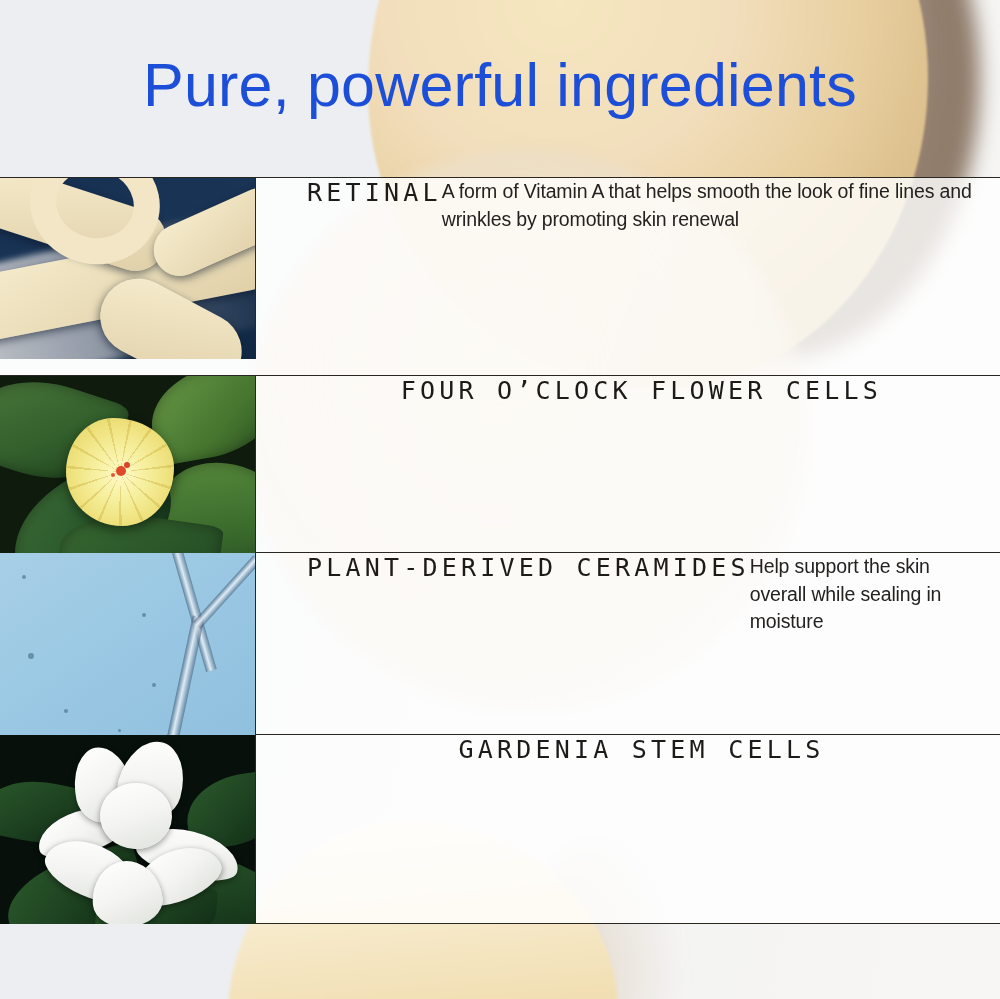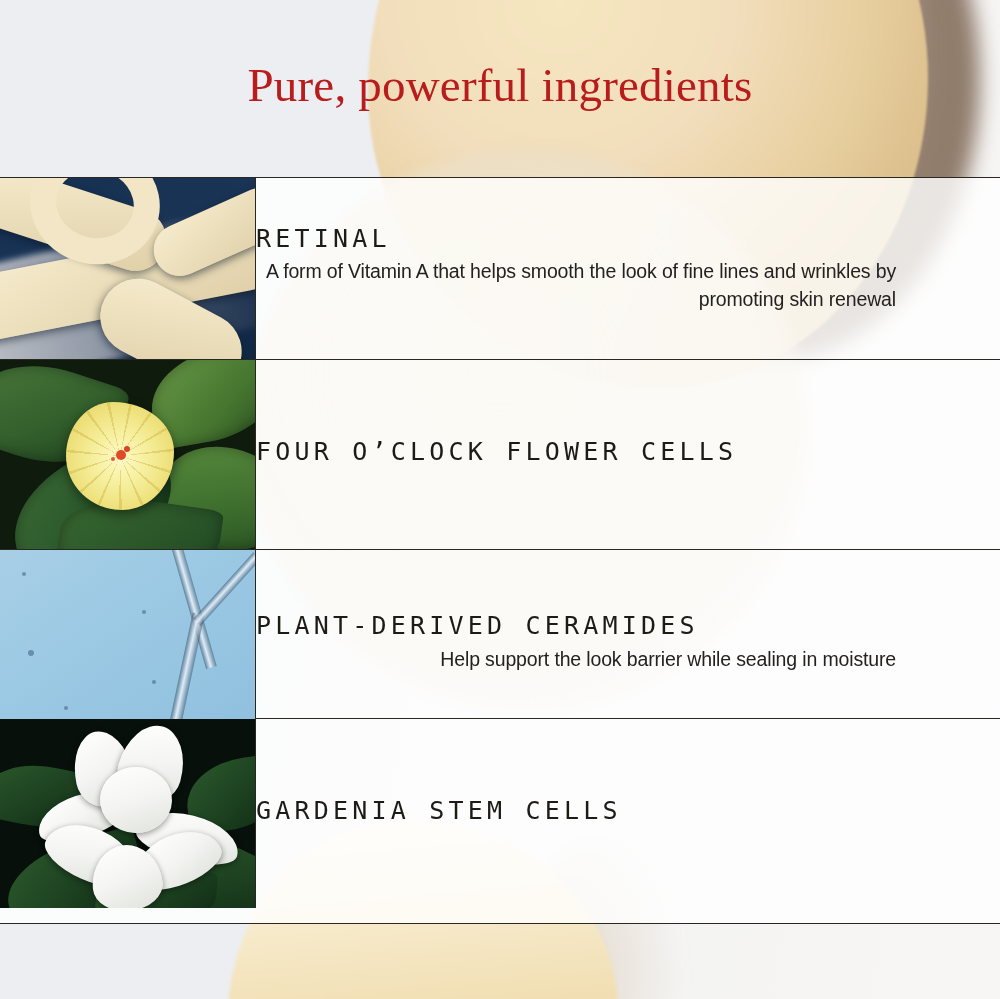--- a/index.html
+++ b/index.html
@@ -80,24 +80,24 @@
   
   #title-band {
     position: absolute;
     left: 0; top: 0; width: 1000px; height: 177px;
     display: flex;
     align-items: center;
     justify-content: center;
     z-index: 5;
   }
   #page-title {
-    font-family: Liberation Serif, serif;
-    font-size: 47px;
+    font-family: Liberation Sans, sans-serif;
+    font-size: 61px;
     font-weight: 400;
-    color: #b91c1c;
+    color: #1d4ed8;
     letter-spacing: 0.2px;
     white-space: nowrap;
     line-height: 1;
     padding-bottom: 6px;
   }
 
   
   #panel {
     position: absolute;
     left: 0;
@@ -115,37 +115,37 @@
     pointer-events: none;
   }
 
   .row {
     position: absolute;
     left: 0;
     width: 1000px;
     display: flex;
     align-items: stretch;
   }
-  .row + .row { border-top: 1.6px solid #2a2722; }
+  .row + .row { border-top: 1.6px solid #2a2722; margin-top: 16px; }
 
   .row-thumb {
     width: 256px;
     flex: 0 0 256px;
     position: relative;
     overflow: hidden;
     border-right: 1.4px solid #2a2722;
     z-index: 2;
   }
   .row-body {
     flex: 1 1 auto;
     position: relative;
     z-index: 2;
+    padding-left: 51px;
     padding-right: 24px;
     display: flex;
-    flex-direction: column;
     justify-content: center;
   }
 
   .ing-name {
     font-family: "DejaVu Sans Mono", "Liberation Mono", monospace;
     font-size: 25px;
     font-weight: 400;
     letter-spacing: 4.2px;
     color: #1d1b18;
     line-height: 1.18;
@@ -153,21 +153,20 @@
     white-space: nowrap;
   }
   .ing-desc {
     font-family: "Liberation Sans", "DejaVu Sans", sans-serif;
     font-size: 19.5px;
     font-weight: 400;
     color: #242220;
     line-height: 1.42;
     max-width: 640px;
     letter-spacing: -0.15px;
-    text-align: right;
   }
 
   
   .art { position: absolute; inset: 0; }
 
   
   .art-cream { background: #18304f; }
   .art-cream .navyband {
     position: absolute; inset: 0;
     background: linear-gradient(155deg, #163052 0%, #1a3455 42%, #102844 100%);
@@ -345,37 +344,37 @@
           <div class="petal-lines"></div>
           <div class="center"></div>
         </div>
       </div>
     </div>
     <div class="row-body">
       <div class="ing-name">FOUR O’CLOCK FLOWER CELLS</div>
     </div>
   </div>
 
-  <div class="row" style="top:371px;height:186px">
+  <div class="row" style="top:358px;height:186px">
     <div class="row-thumb">
       <div class="art art-cell">
         <div class="membrane m1"></div>
         <div class="membrane m2"></div>
         <div class="membrane m3"></div>
         <div class="spot s1"></div>
         <div class="spot s2"></div>
         <div class="spot s3"></div>
         <div class="spot s4"></div>
         <div class="spot s5"></div>
         <div class="spot s6"></div>
       </div>
     </div>
     <div class="row-body">
       <div class="ing-name">PLANT-DERIVED CERAMIDES</div>
-      <div class="ing-desc">Help support the look barrier while sealing in moisture</div>
+      <div class="ing-desc">Help support the skin overall while sealing in moisture</div>
     </div>
   </div>
 
   <div class="row" style="top:540px;height:190px">
     <div class="row-thumb">
       <div class="art art-gardenia">
         <div class="gleaf g1"></div>
         <div class="gleaf g4"></div>
         <div class="gleaf g2"></div>
         <div class="gleaf g3"></div>

